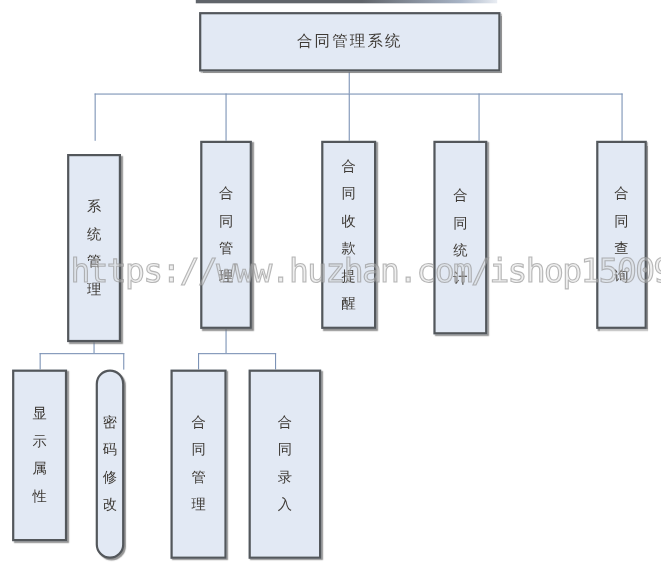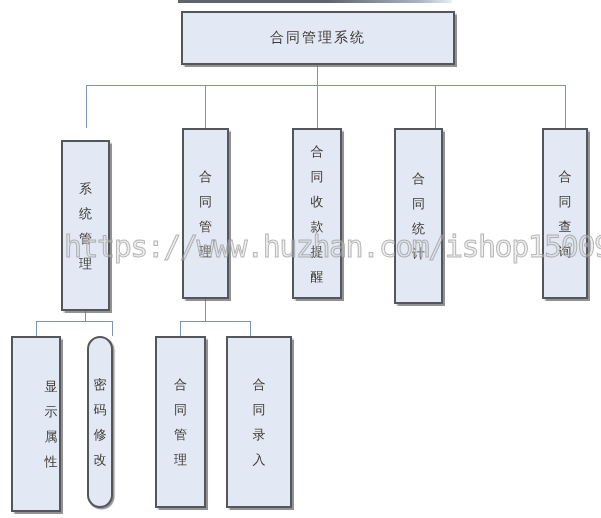--- a/index.html
+++ b/index.html
@@ -45,21 +45,21 @@
   }
 
   
   .n2-0 { left: 61px;  top: 140px; width: 49px; height: 171px; }
   .n2-1 { left: 182px; top: 128px; width: 47px; height: 171px; }
   .n2-2 { left: 292px; top: 128px; width: 50px; height: 171px; }
   .n2-3 { left: 394px; top: 128px; width: 49px; height: 176px; }
   .n2-4 { left: 542px; top: 128px; width: 46px; height: 171px; }
 
   
-  .n3-0 { left: 11px;  top: 336px; width: 50px; height: 176px; justify-content: flex-end; }
+  .n3-0 { left: 11px;  top: 336px; width: 50px; height: 156px; }
   .n3-1 { left: 87px;  top: 336px; width: 26px; height: 172px; border-radius: 25px; }
   .n3-2 { left: 155px; top: 336px; width: 51px; height: 172px; }
   .n3-3 { left: 226px; top: 336px; width: 66px; height: 172px; }
 
   
   .line { position: absolute; background: #7d93b6; }
   .l-root-stub { left: 317px; top: 65px;  width: 1px;   height: 20px; }
   .l-bus1      { left: 86px;  top: 85px;  width: 480px; height: 1px;  }
   .l-d1-0 { left: 86px;  top: 85px; width: 1px; height: 43px; }
   .l-d1-1 { left: 205px; top: 85px; width: 1px; height: 43px; }

